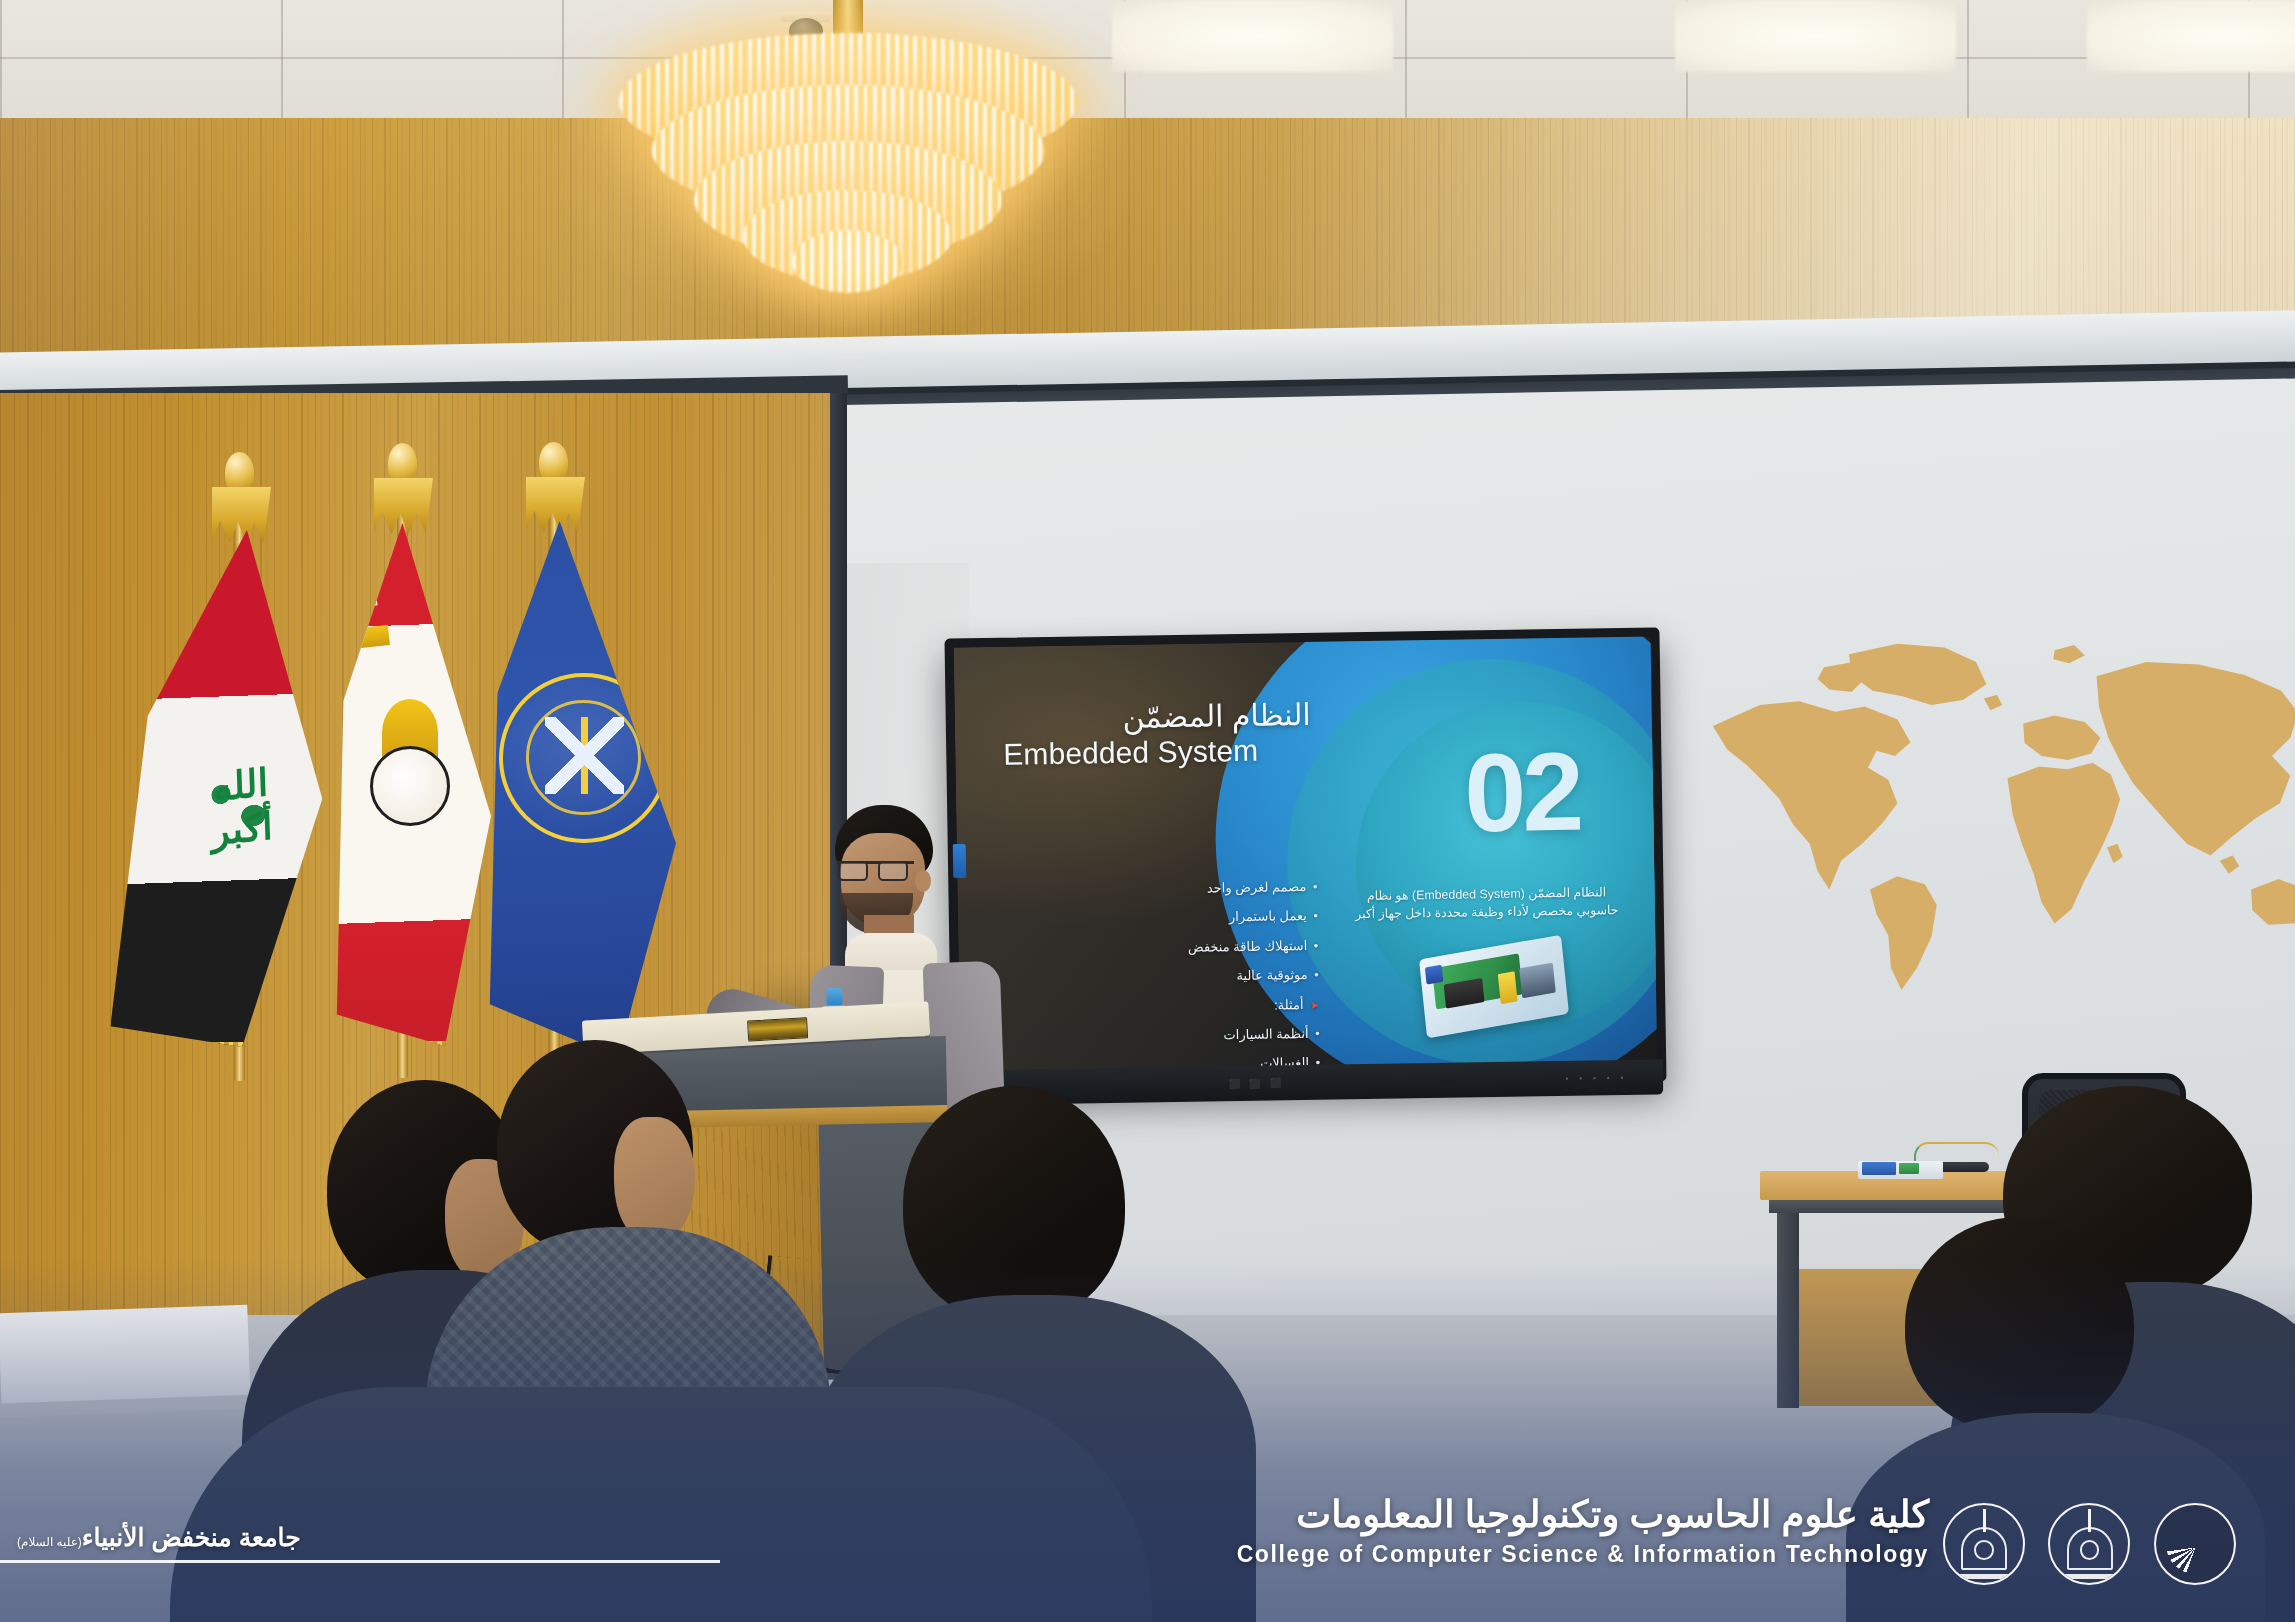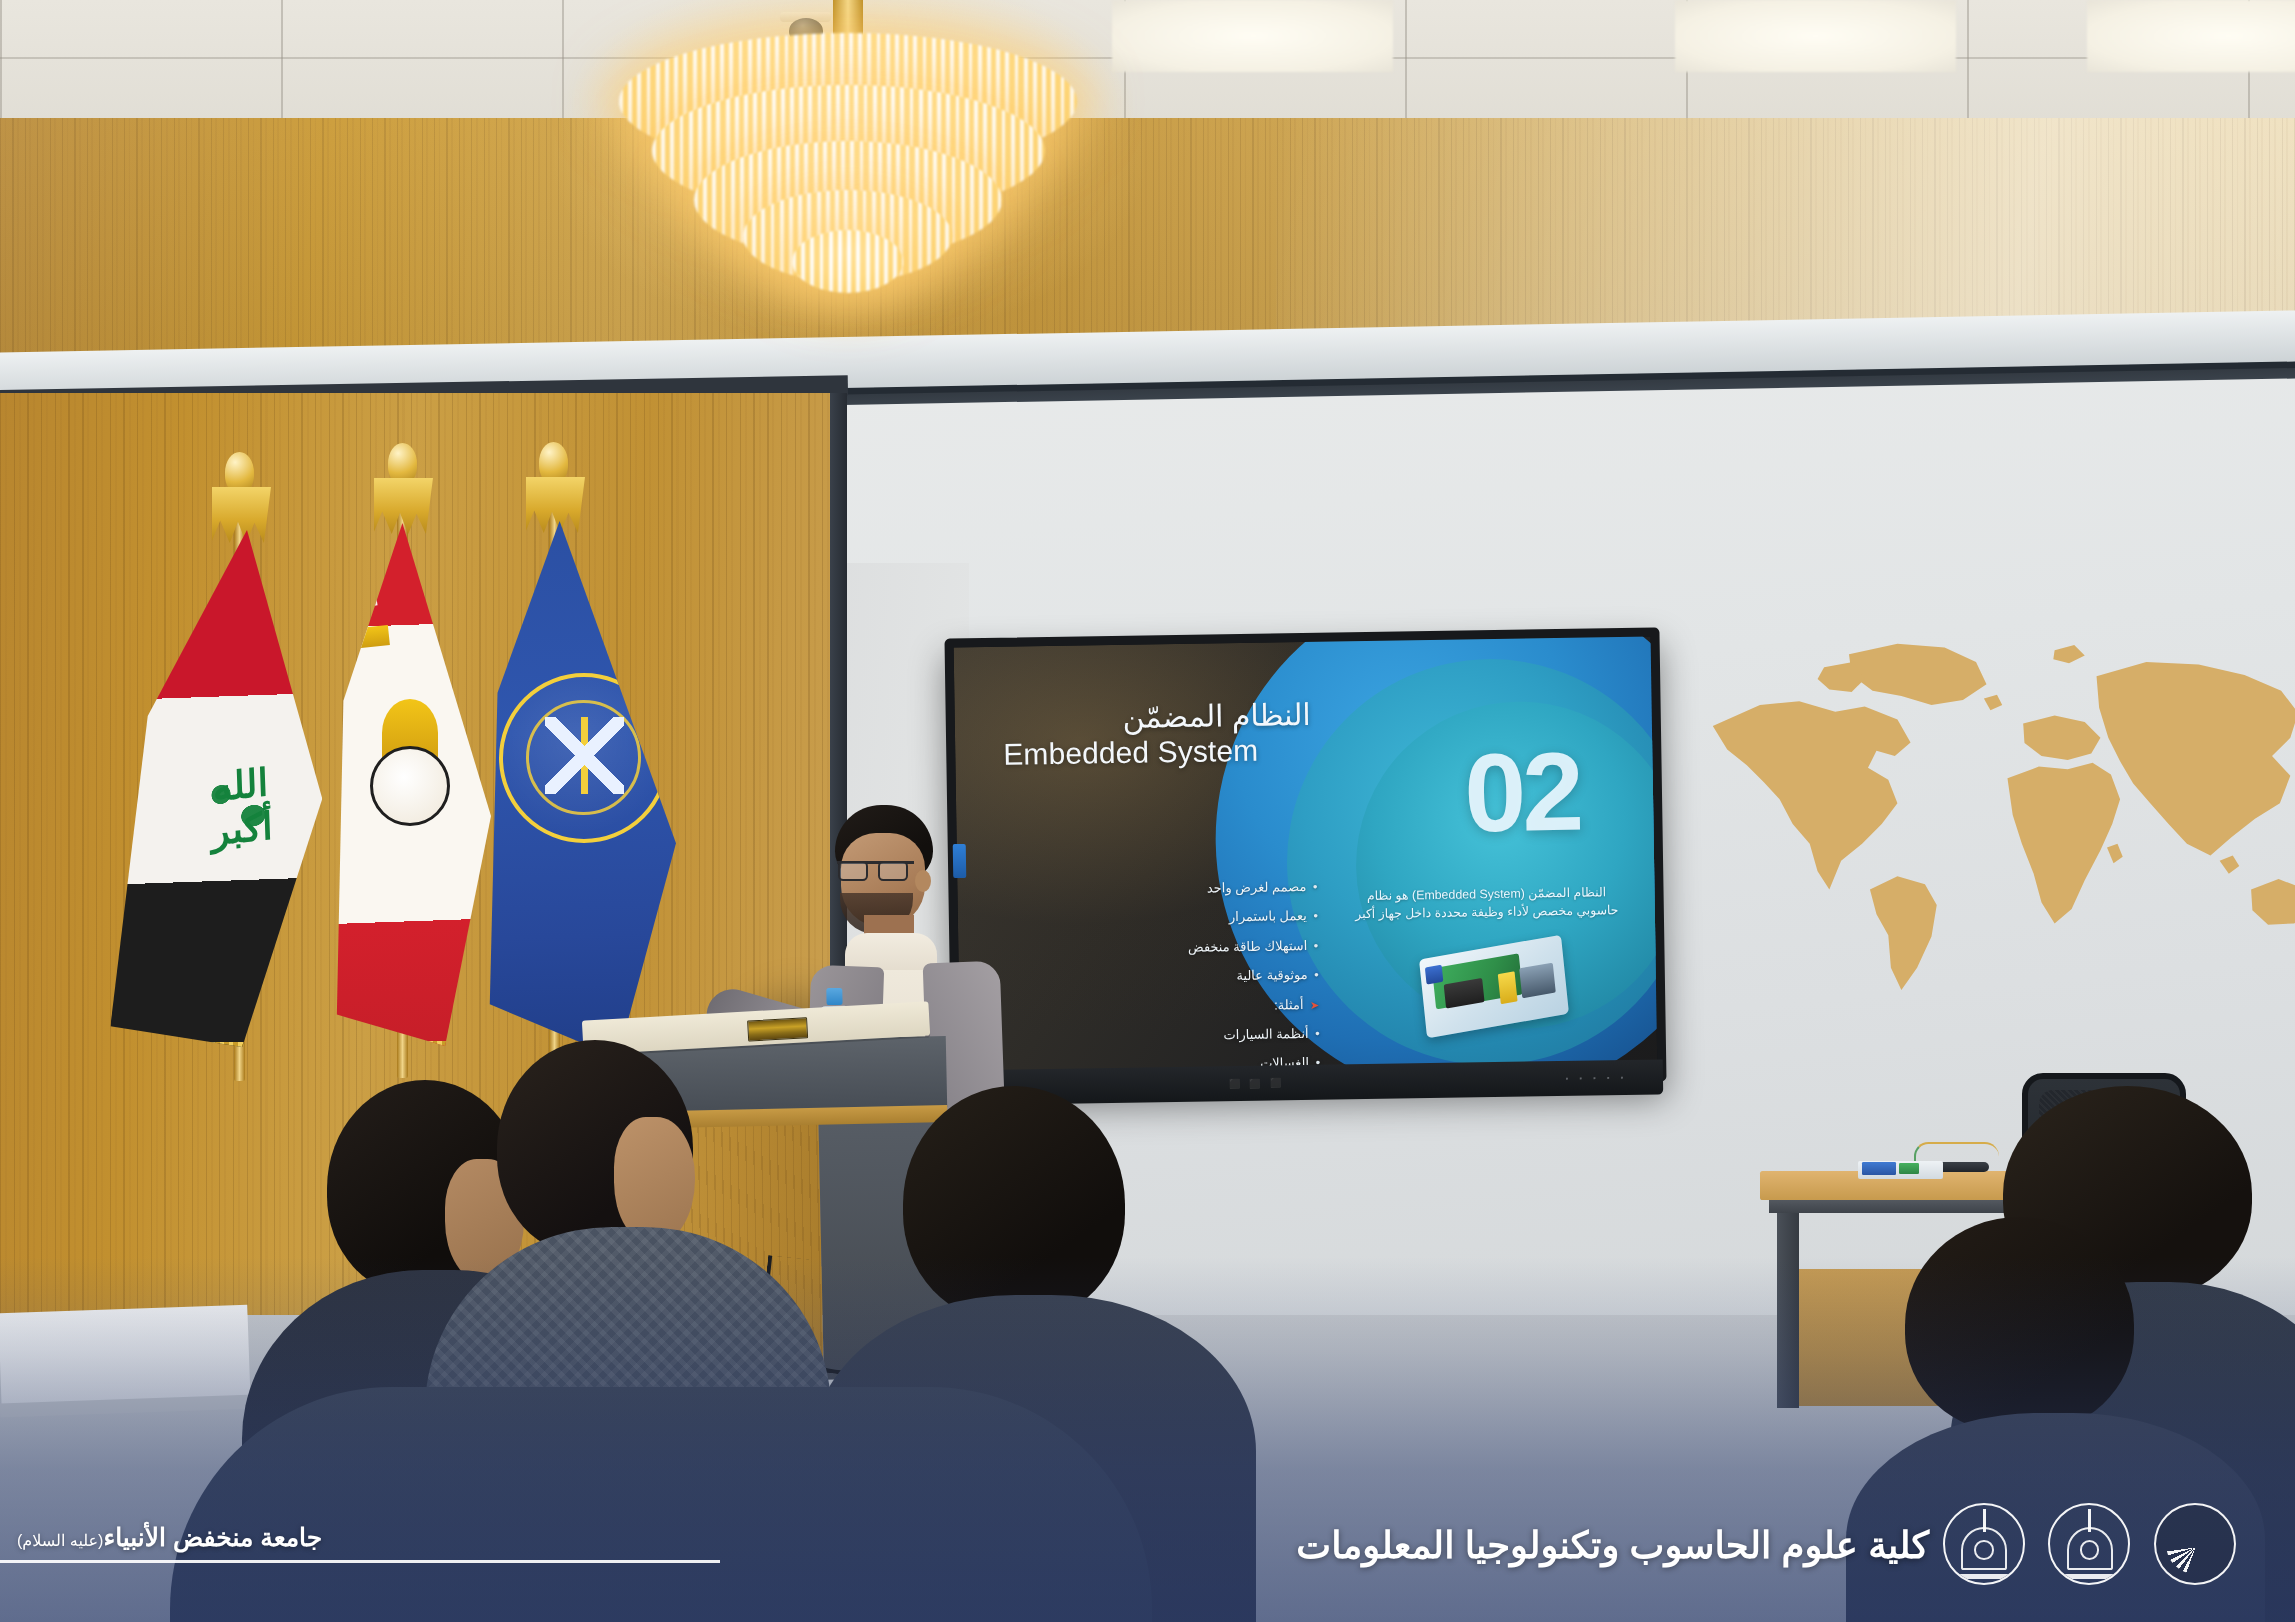--- a/index.html
+++ b/index.html
@@ -641,21 +641,21 @@
   }
   .footer-ar{ font-size:37px; font-weight:bold; direction:rtl; line-height:1.16; letter-spacing:0.3px; }
   .footer-en{ font-size:23px; font-weight:bold; letter-spacing:1.6px; margin-top:3.9px; }
 
   #watermark{
     position:absolute; left:17px; bottom:71px;
     color:#ffffff; direction:rtl;
     text-shadow:0 1.3px 5.2px rgba(0,0,0,.4);
   }
   .wm-main{ font-size:25px; font-weight:bold; }
-  .wm-sub{ font-size:16px; }
+  .wm-sub{ font-size:12px; }
   .wm-rule{
     position:absolute; left:0; bottom:60px; width:720px; height:3.3px;
     background:rgba(255,255,255,.92);
   }
 
   #logos{
     position:absolute; right:59px; bottom:38px; display:flex; gap:23.6px; align-items:center;
   }
   .logo{
     width:82px; height:82px; border-radius:50%;
@@ -915,20 +915,21 @@
     <div class="body"></div>
   </div>
   <div class="person" id="aud6">
     <div class="body"></div>
   </div>
 
   <div class="brand-overlay"></div>
 
   <div id="footer">
     <div class="footer-ar">كلية علوم الحاسوب وتكنولوجيا المعلومات</div>
+    <div class="footer-en">College of Computer Science &amp; Information Technology</div>
   </div>
 
   <div id="watermark">
     <span class="wm-main">جامعة منخفض الأنبياء</span><span class="wm-sub">(عليه السلام)</span>
   </div>
   <div class="wm-rule"></div>
 
   <div id="logos">
     <div class="logo">
       <div class="logo-inner">

